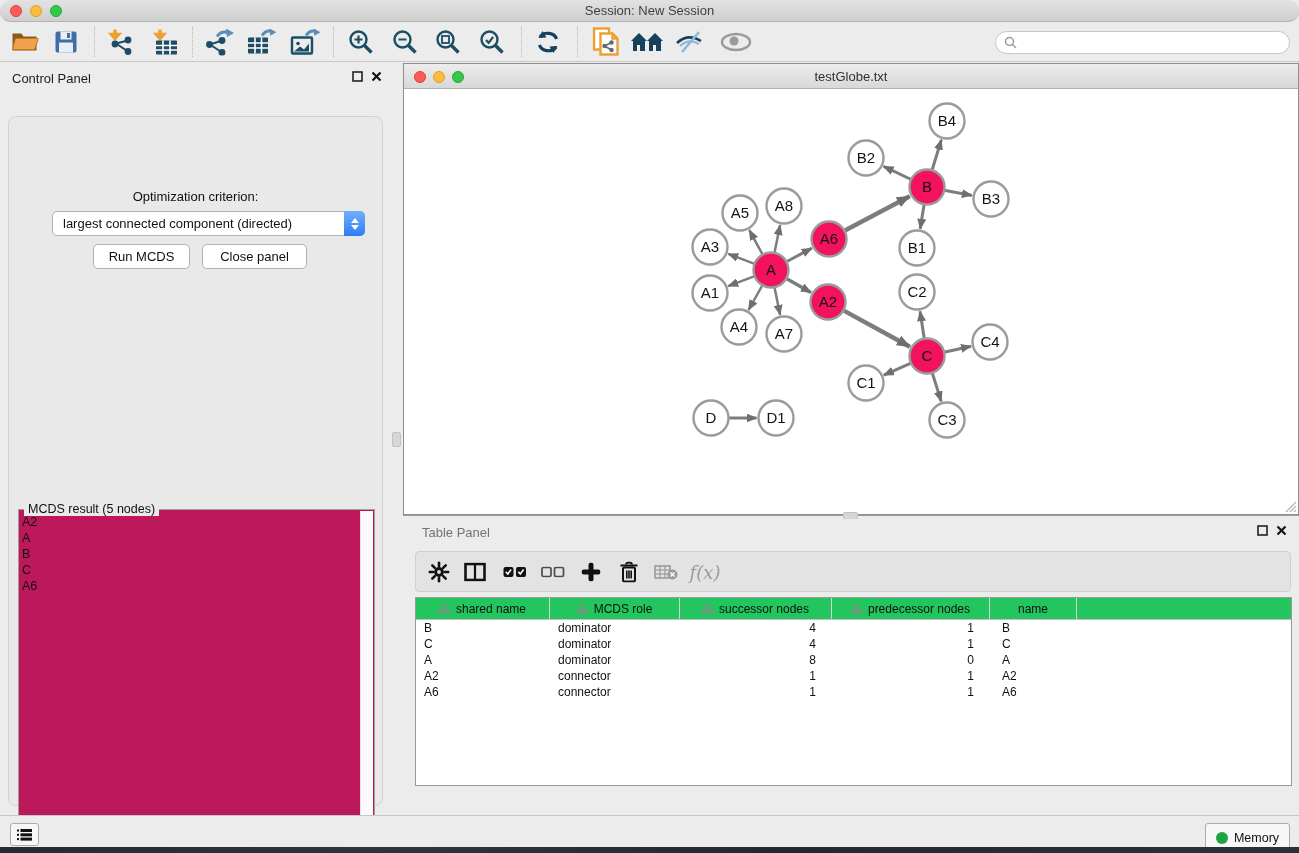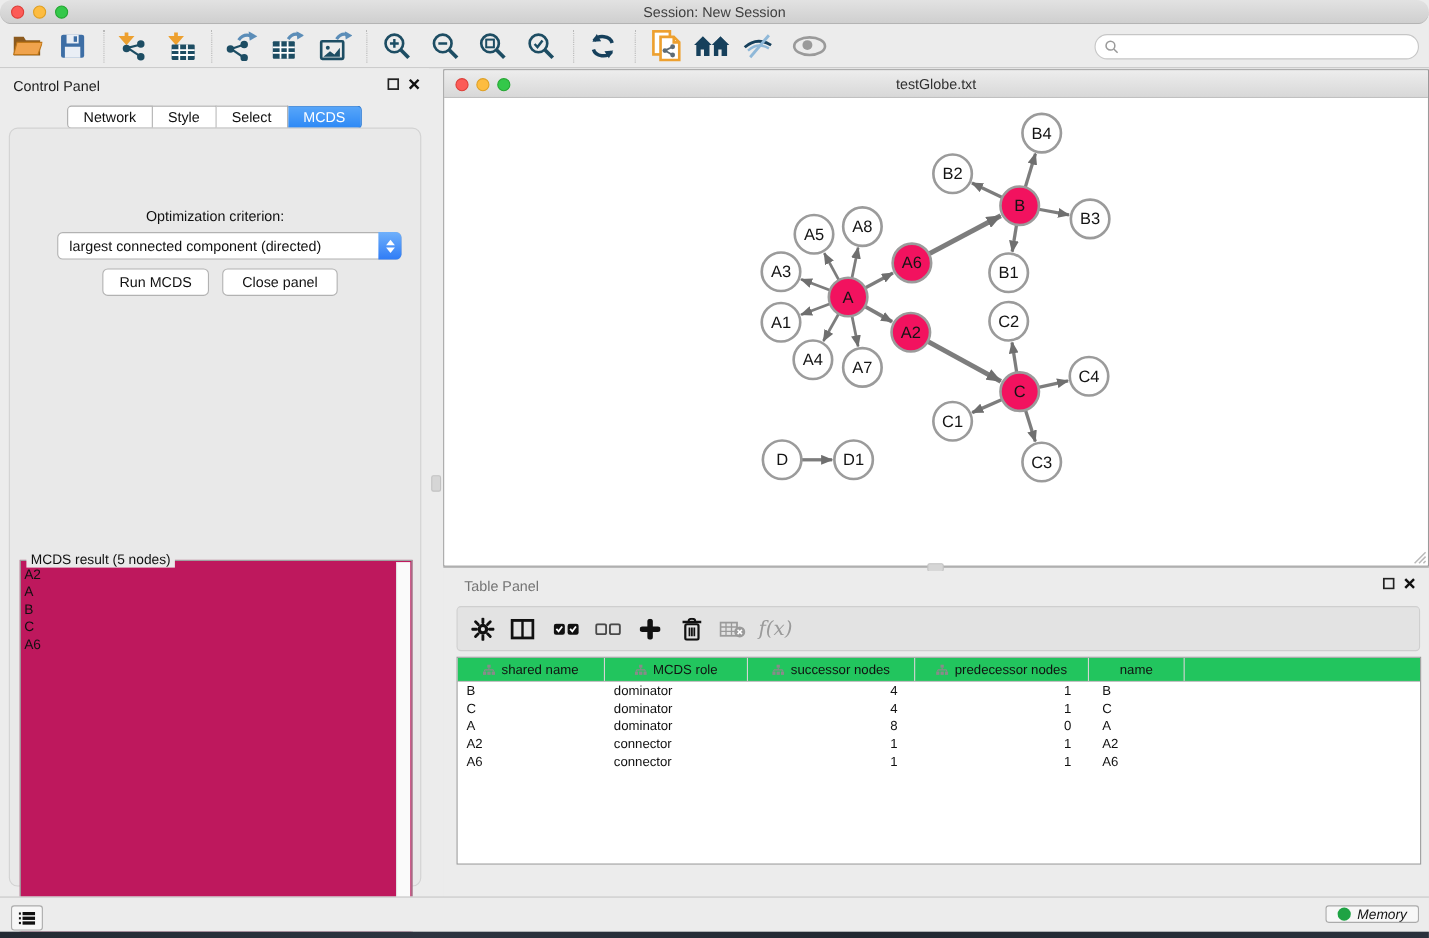--- a/index.html
+++ b/index.html
@@ -294,26 +294,20 @@
         </span>
       <span>
           <svg width="11" height="11" viewBox="0 0 11 11">
             <g stroke="#111" stroke-width="2.2">
               <line x1="1.5" y1="1.5" x2="9.5" y2="9.5"></line>
               <line x1="9.5" y1="1.5" x2="1.5" y2="9.5"></line>
             </g>
           </svg>
         </span>
     </div>
-    <div class="tabs-row" id="cp-tabs">
-        <div class="tab">Network</div>
-        <div class="tab">Style</div>
-        <div class="tab">Select</div>
-        <div class="tab active">MCDS</div>
-      </div>
     <div class="cp-body">
       <div class="opt-label">Optimization criterion:</div>
       <div class="dropdown">
         <span>largest connected component (directed)</span>
         <span class="dd-stepper">
             <span class="up"></span>
             <span class="down"></span>
           </span>
       </div>
       <div class="mac-btn" style="left:84px; top:127px; width:97px;">Run MCDS</div>
@@ -692,19 +686,19 @@
           <g fill="#111">
             <rect x="0" y="0.5" width="2" height="2"></rect>
             <rect x="3.5" y="0" width="11.5" height="3"></rect>
             <rect x="0" y="4.8" width="2" height="2"></rect>
             <rect x="3.5" y="4.3" width="11.5" height="3"></rect>
             <rect x="0" y="9.1" width="2" height="2"></rect>
             <rect x="3.5" y="8.6" width="11.5" height="3"></rect>
           </g>
         </svg>
     </div>
-    <div class="sb-btn" style="right:9px; top:7px; width:85px; height:16px;font-style:italic;">
+    <div class="sb-btn" style="right:9px; top:7px; width:85px; height:29px;">
       <span class="mem-dot"></span>
       <span>Memory</span>
     </div>
   </div>
   <div class="desktop-strip"></div>
 </div>
 
 </body></html>

